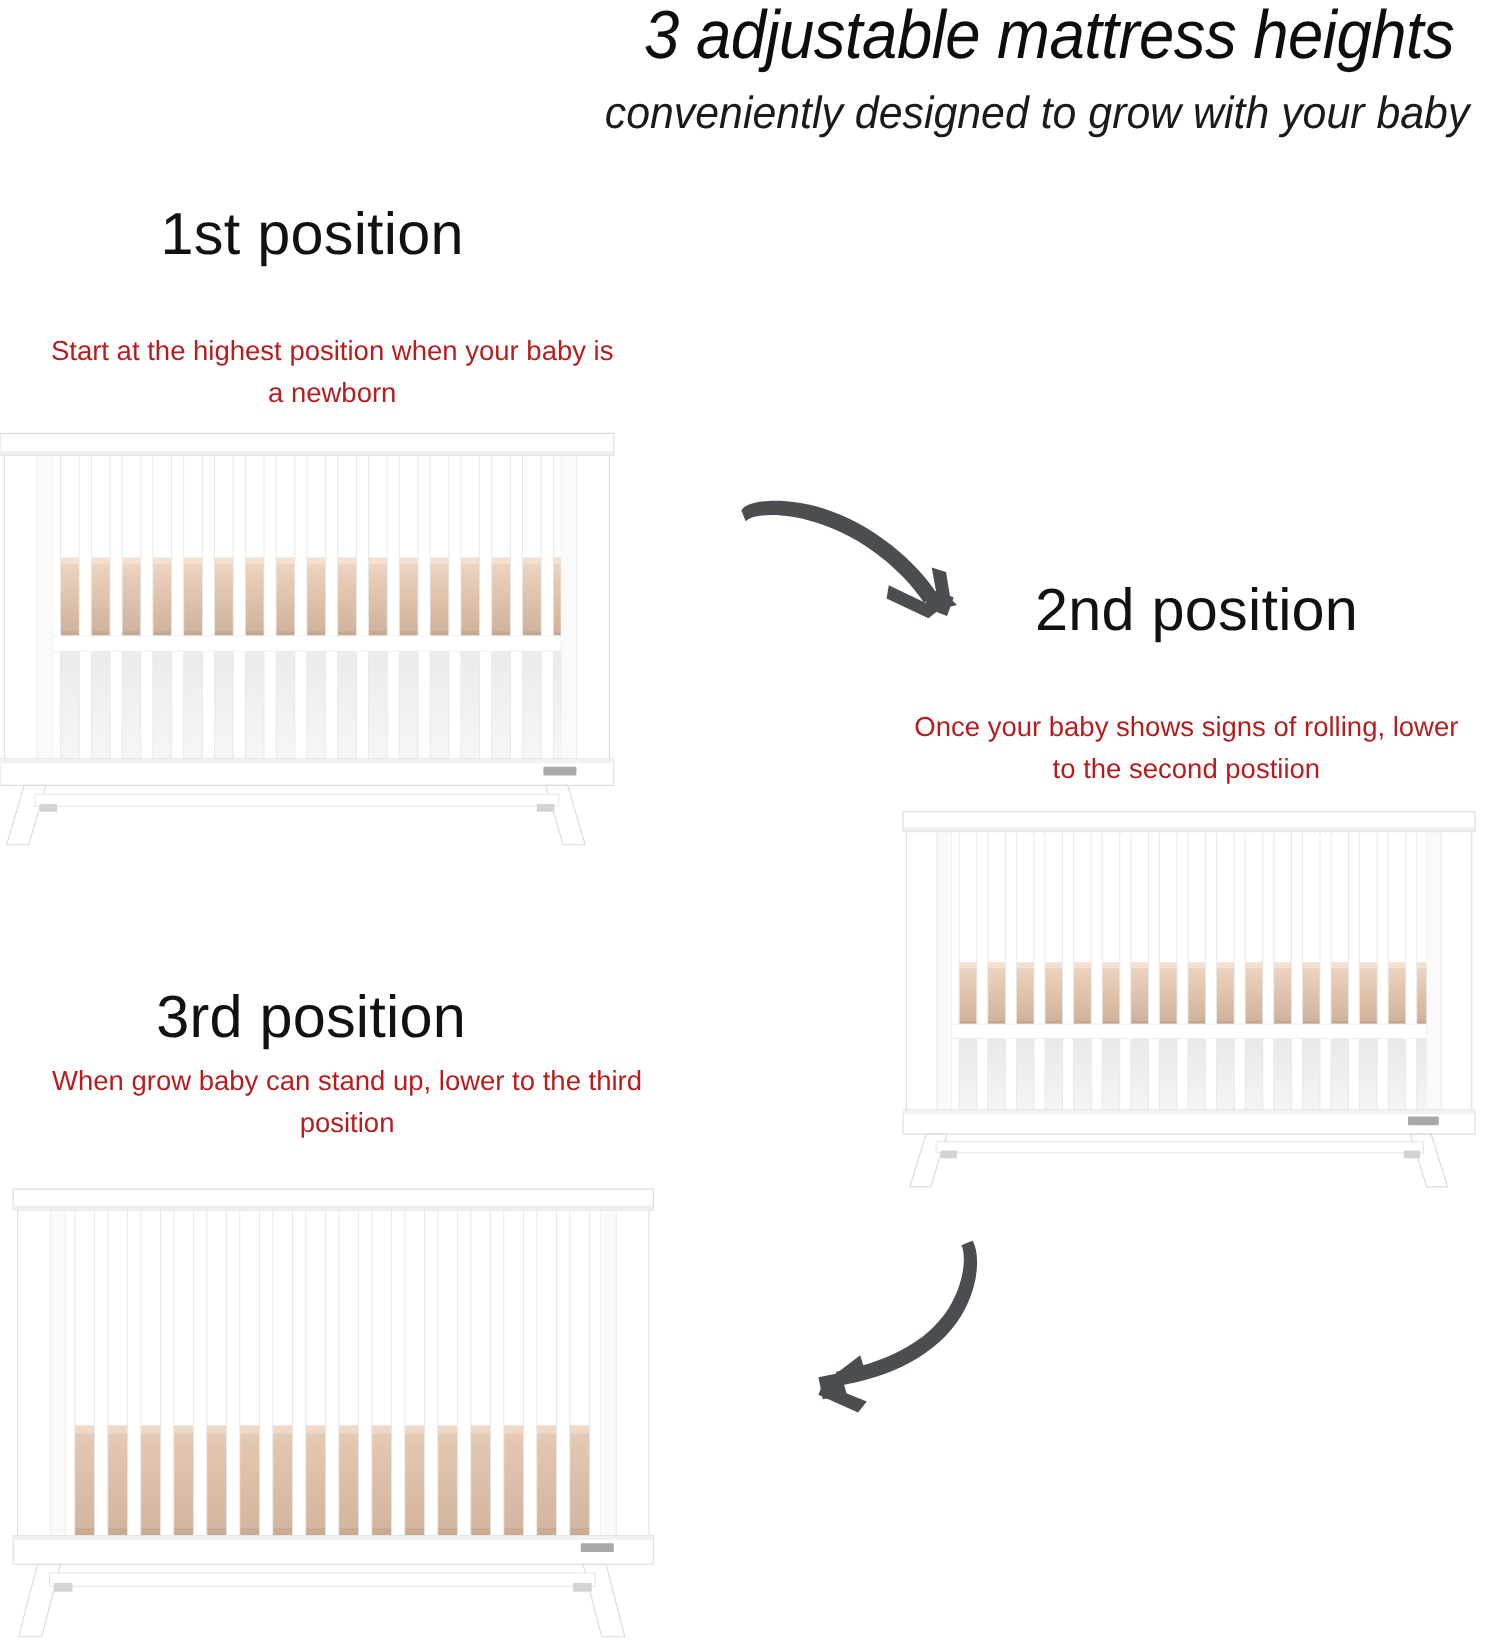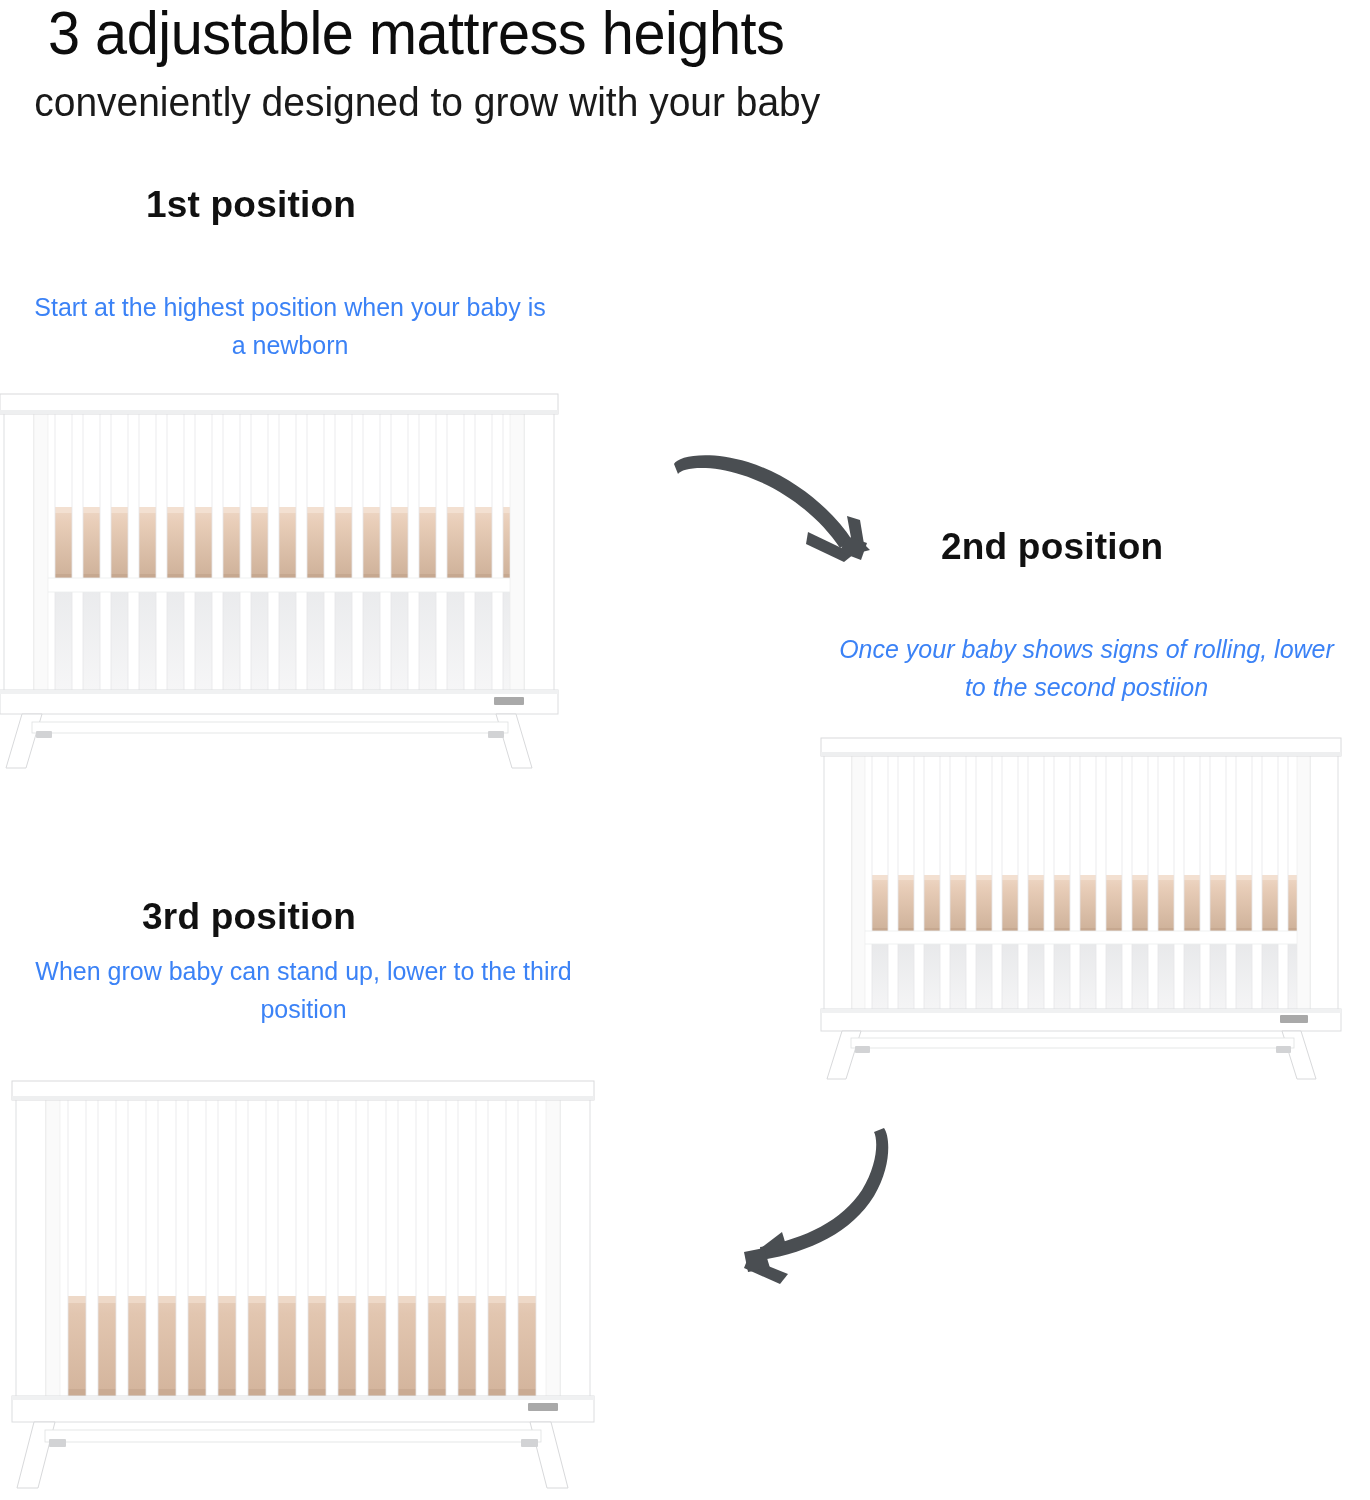--- a/index.html
+++ b/index.html
@@ -16,21 +16,22 @@
     color: #111111;
     -webkit-font-smoothing: antialiased;
   }
 
   
   .header {
     position: absolute;
     top: 0;
     left: 0;
     width: 1370px;
-    text-align: left;
+    text-align: right;
+    font-style: italic;
   }
   .main-title {
     margin: 0;
     padding-top: 2px;
     font-size: 62px;
     font-weight: 400;
     letter-spacing: -0.5px;
     line-height: 1.0;
     color: #0d0d0d;
     transform: scaleX(0.93);
@@ -42,42 +43,42 @@
     font-weight: 300;
     line-height: 1.0;
     color: #1a1a1a;
     transform: scaleX(0.95);
   }
 
   
   .pos-heading {
     position: absolute;
     margin: 0;
-    font-size: 37px;
-    font-weight: 700;
+    font-size: 54px;
+    font-weight: 400;
     line-height: 1.0;
     color: #111111;
     letter-spacing: 0.2px;
     white-space: nowrap;
   }
   .pos-caption {
     position: absolute;
-    margin: 4px;
+    margin: 16px;
     font-size: 25px;
     font-weight: 300;
     line-height: 1.52;
-    color: #3b82f6;
+    color: #b91c1c;
     text-align: center;
   }
 
   #heading-1 { left: 146px; top: 186px; }
   #caption-1 { left: 30px;  top: 284px; width: 512px; }
 
   #heading-2 { left: 941px; top: 528px; }
-  #caption-2 { left: 835px; top: 626px; width: 495px; font-style: italic; }
+  #caption-2 { left: 815px; top: 626px; width: 495px; }
 
   #heading-3 { left: 142px; top: 854px; margin-top: 44px; }
   #caption-3 { left: 28px;  top: 948px; width: 543px; }
 
   
   .crib {
     position: absolute;
   }
   .crib svg { display: block; }
 

